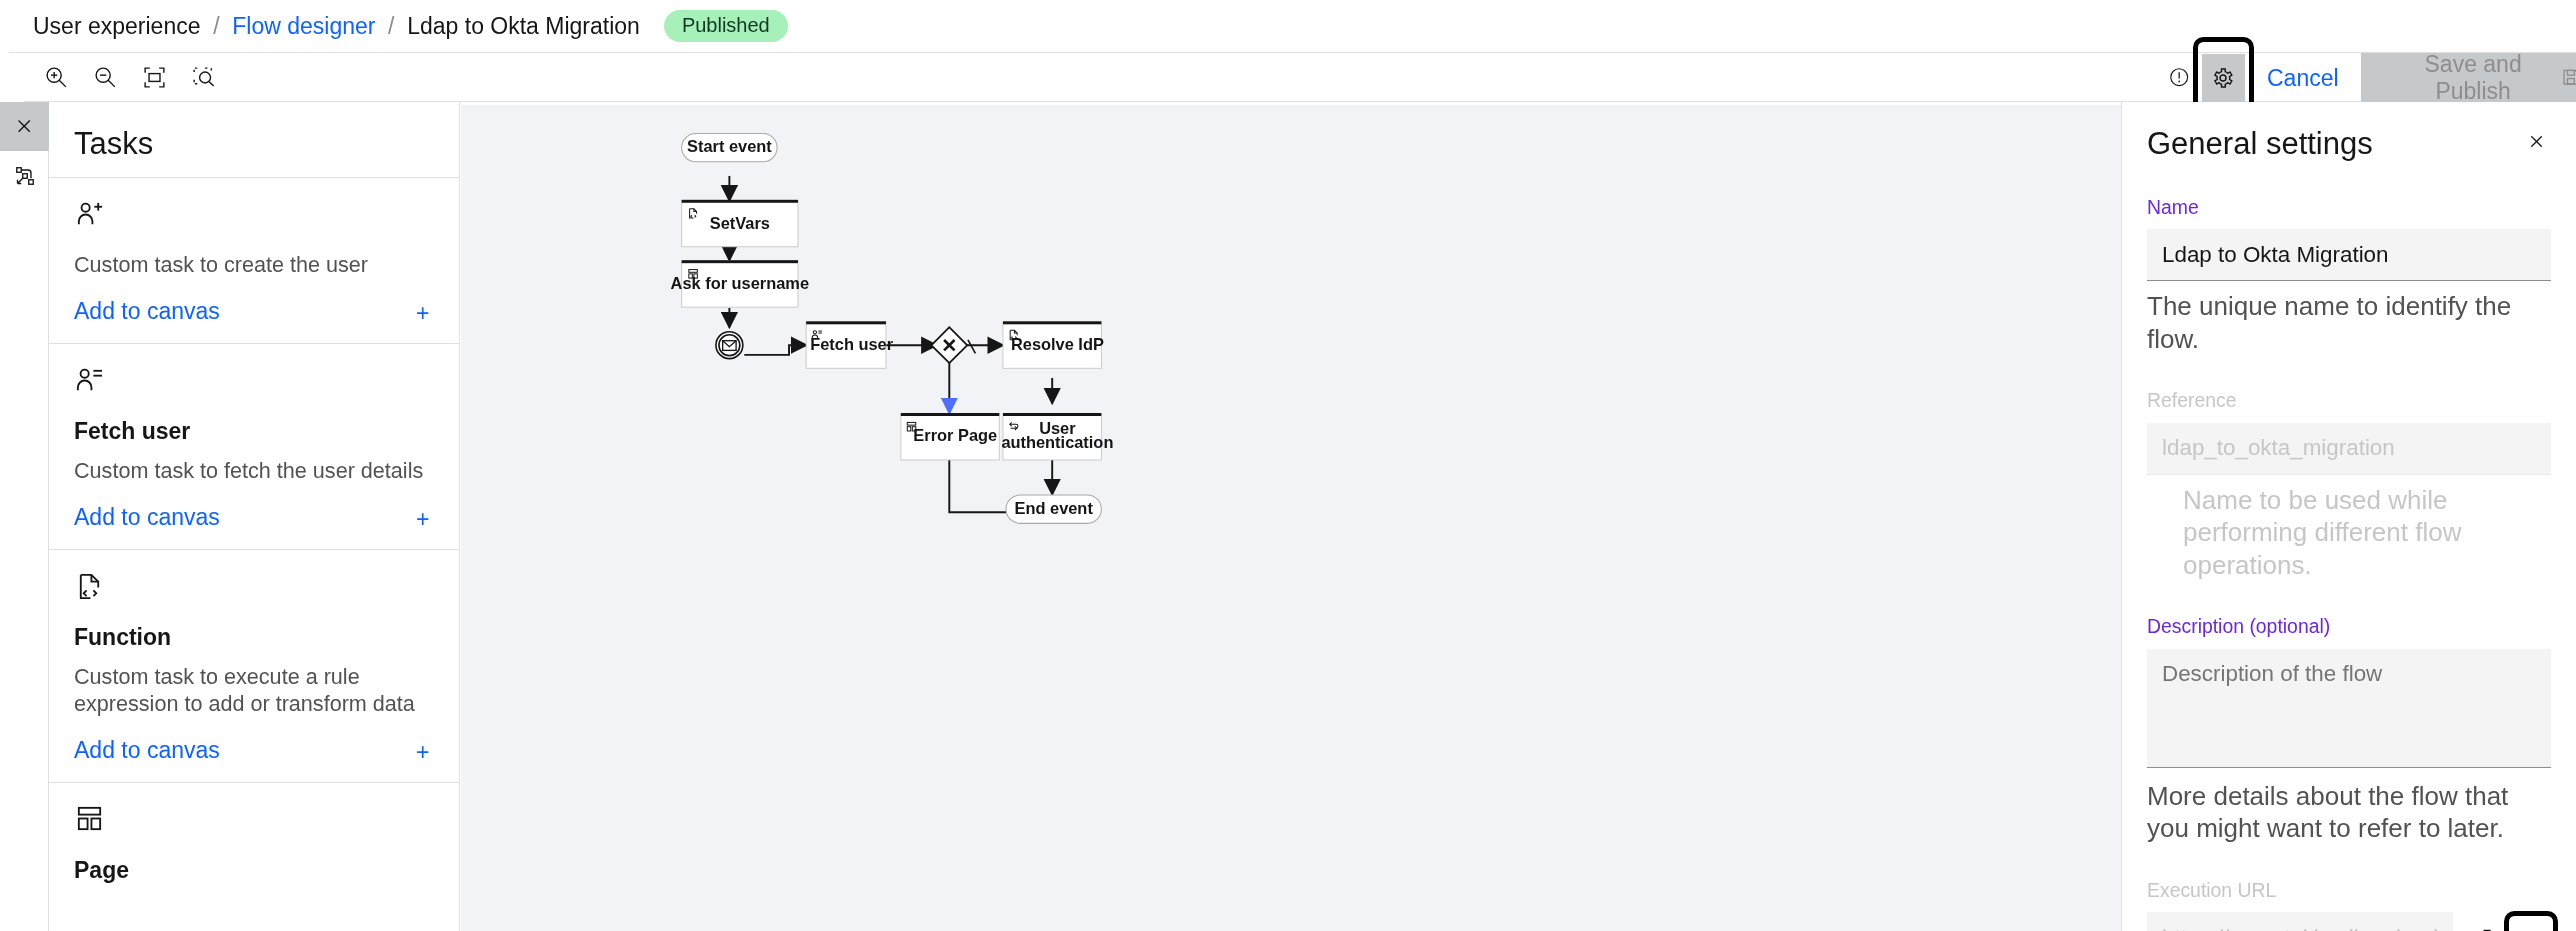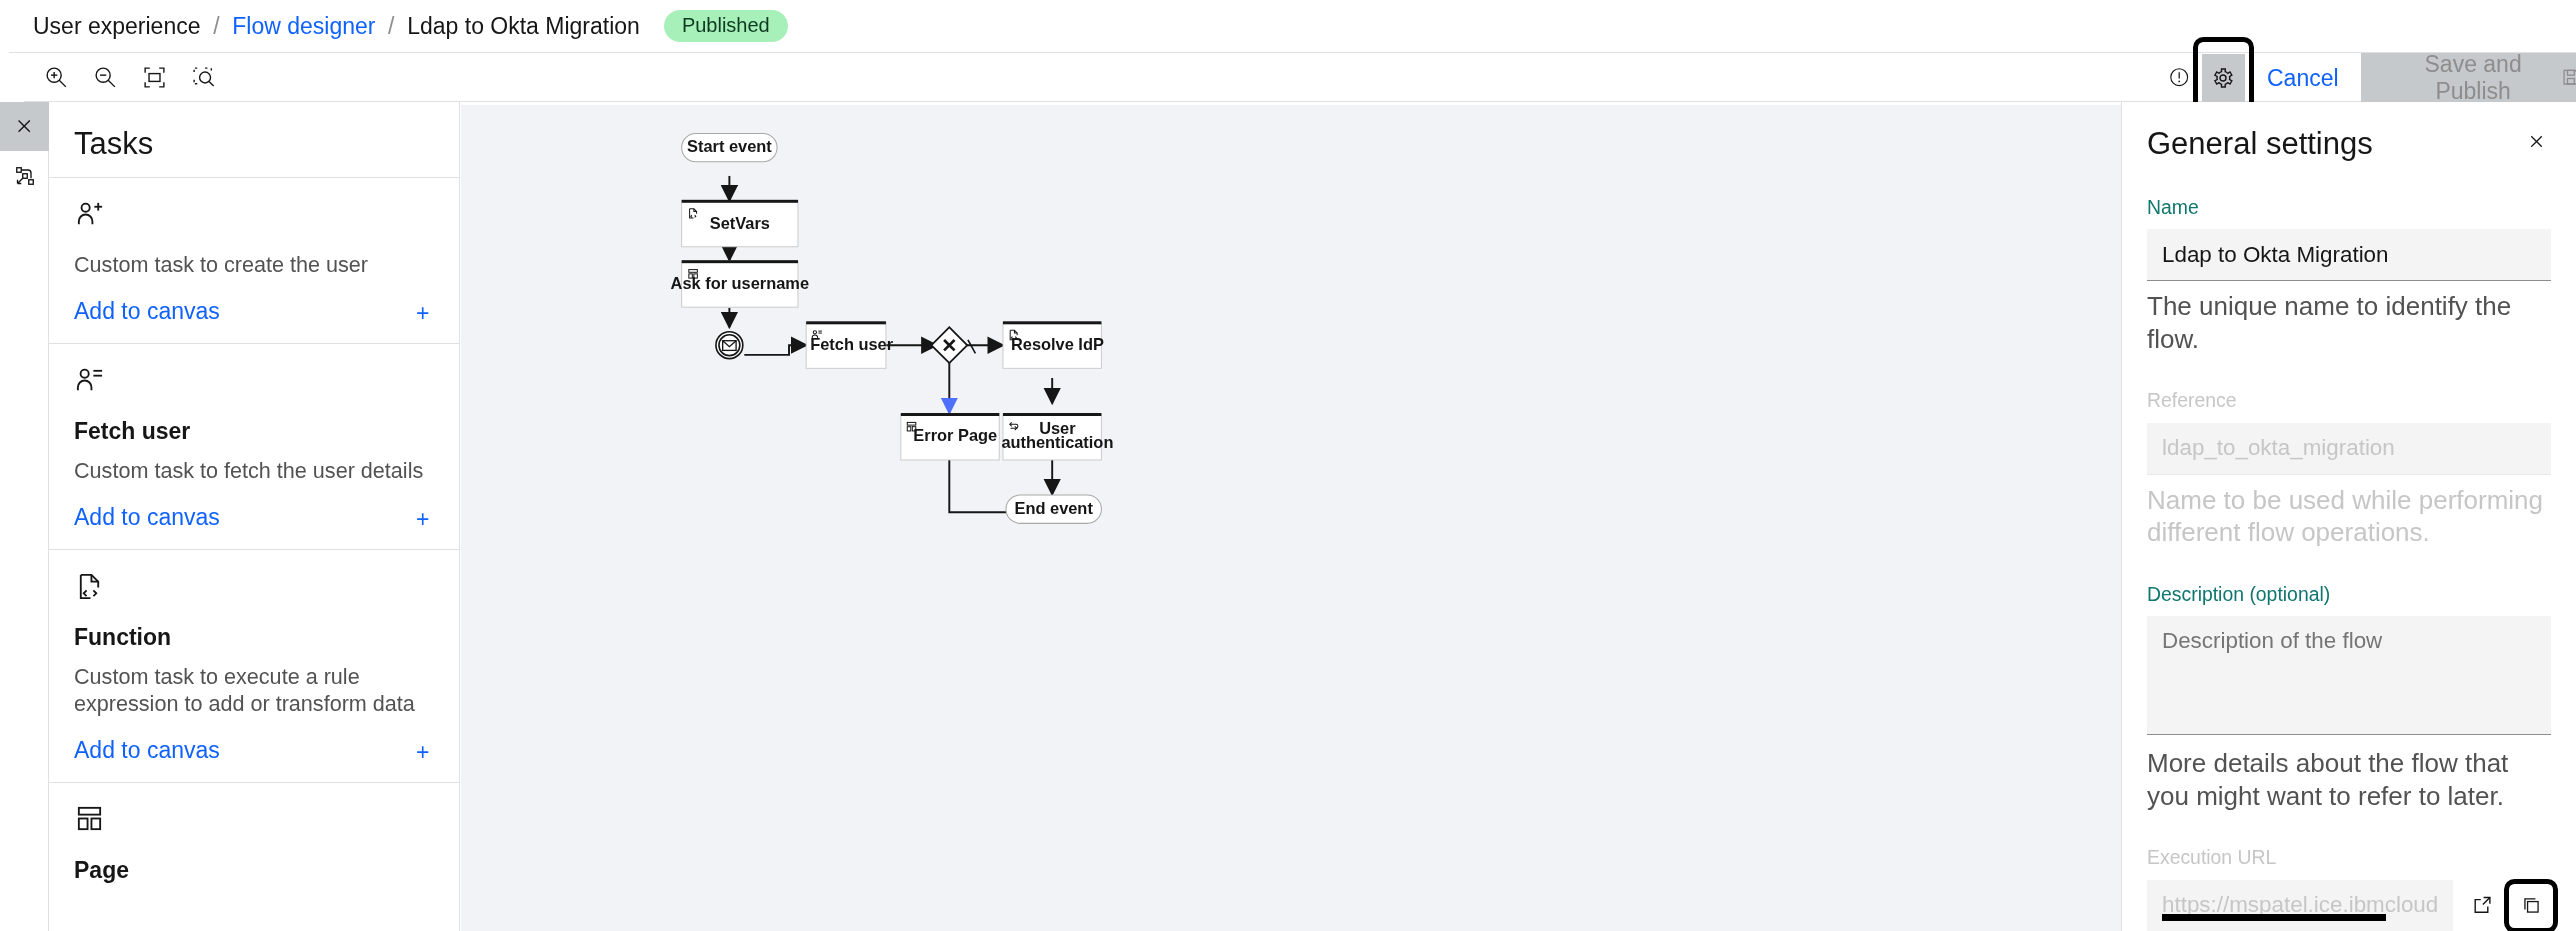--- a/index.html
+++ b/index.html
@@ -113,31 +113,31 @@
     position: absolute; right: 0; top: 102px; width: 455px; height: 830px;
     background: #ffffff; border-left: 0.7px solid #e0e0e0; overflow: hidden;
   }
   .set-head {
     display: flex; align-items: flex-start; justify-content: space-between;
     padding: 24px 25px 0 25px;
   }
   .set-title { font-size: 31px; color: #161616; font-weight: 400; }
   .set-close { font-size: 25px; color: #161616; cursor: pointer; line-height: 1; padding: 4.5px; }
   .field { padding: 0 25px; margin-top: 34px; }
-  .field-label { font-size: 19.4px; color: #0f766e; margin-bottom: 10.4px; }
+  .field-label { font-size: 19.4px; color: #6d28d9; margin-bottom: 10.4px; }
   .field-label.dim { color: #c6c6c6; }
   .field-input {
     width: 100%; height: 52px; background: #f4f4f4;
     border: none; border-bottom: 0.7px solid #8d8d8d;
     font-size: 22.4px; color: #161616; padding: 0 15px;
     font-family: "Liberation Sans", sans-serif;
   }
   .field-input.dim { color: #c6c6c6; border-bottom: 0.7px solid #e8e8e8; background: #f4f4f4; }
   .field-help { font-size: 26px; color: #525252; margin-top: 9px; line-height: 1.25; }
-  .field-help.dim { color: #c6c6c6; }
+  .field-help.dim { color: #c6c6c6; margin-left: 36px; }
   .field-textarea {
     width: 100%; height: 119px; background: #f4f4f4;
     border: none; border-bottom: 0.7px solid #8d8d8d;
     font-size: 22.4px; color: #6f6f6f; padding: 12px 15px;
     resize: none; font-family: "Liberation Sans", sans-serif;
   }
   .url-row { display: flex; align-items: center; gap: 0; }
   .url-input-wrap { position: relative; flex: 1; }
   .url-redact {
     position: absolute; left: 15px; bottom: 10.4px; height: 6.7px;

